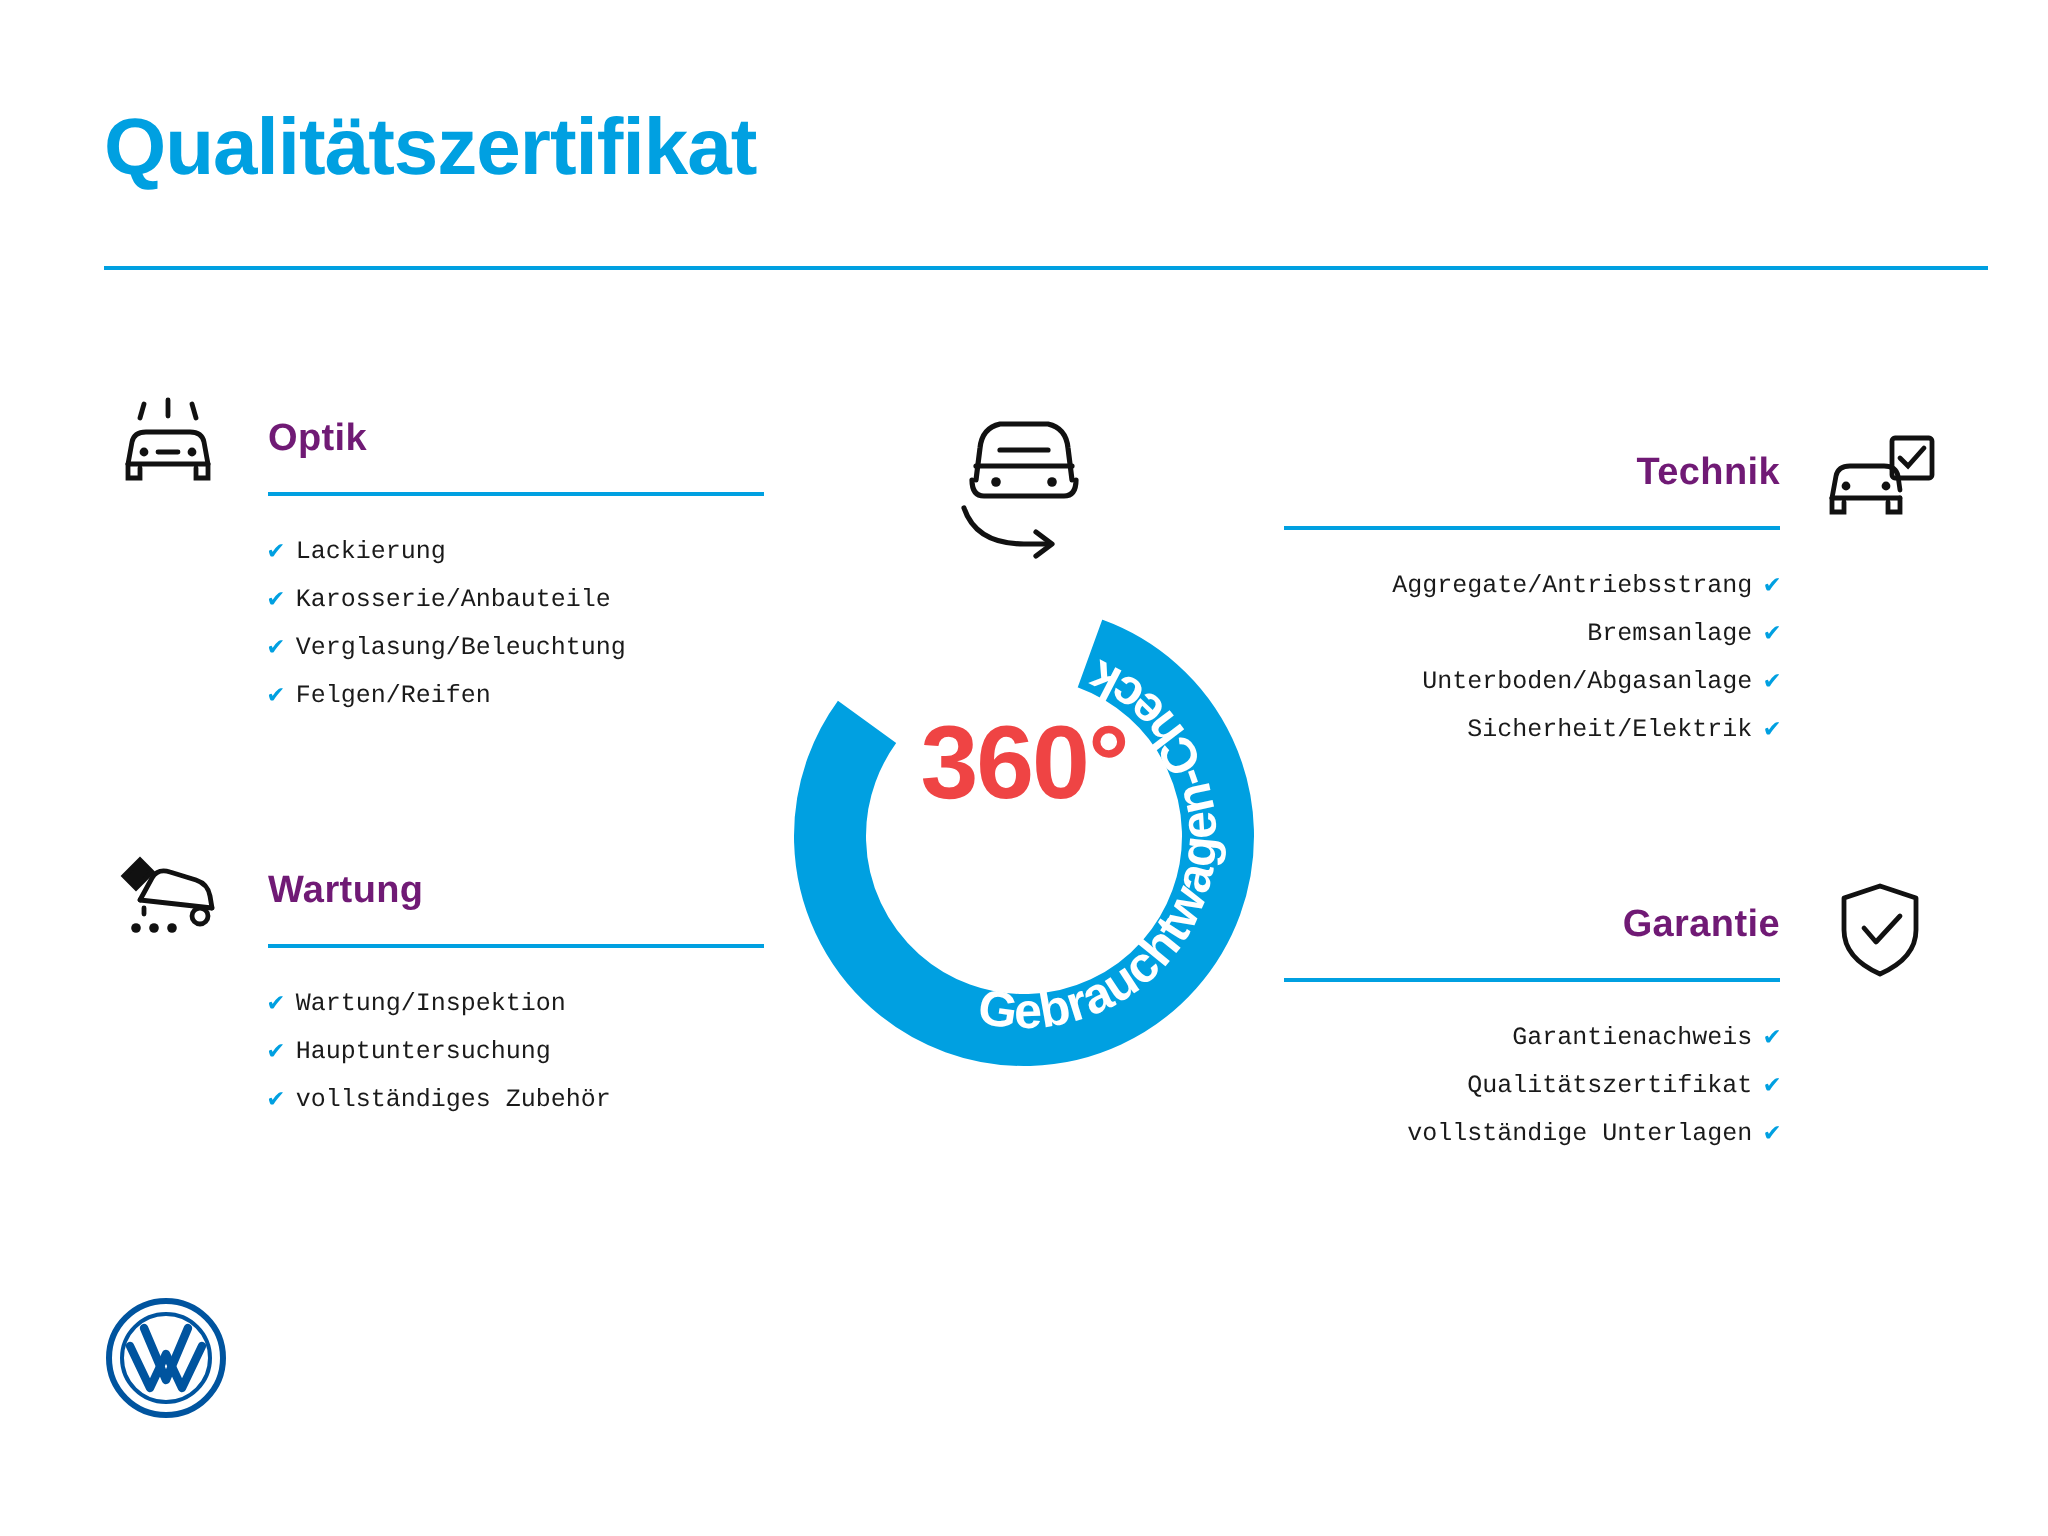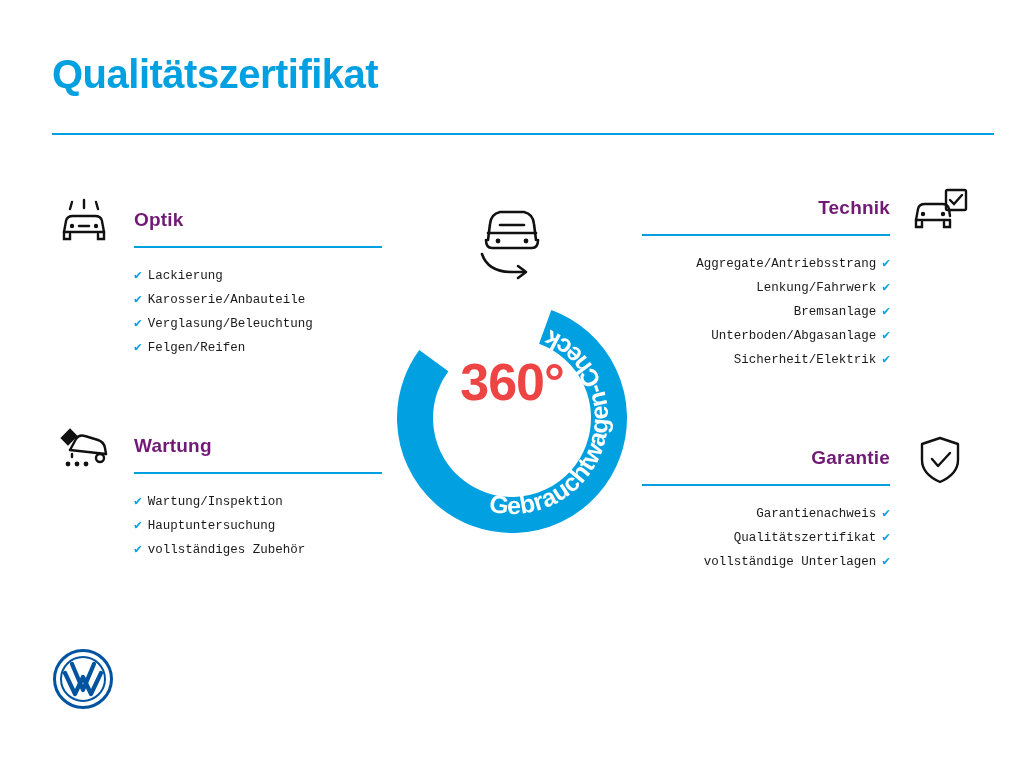--- a/index.html
+++ b/index.html
@@ -39,21 +39,21 @@
   
   .col-left {
     position: absolute;
     left: 52px;
     top: 200px;
     width: 330px;
   }
   .col-right {
     position: absolute;
     right: 52px;
-    top: 188px;
+    top: 217px;
     width: 330px;
     text-align: right;
   }
 
   .block { position: relative; }
   .block + .block { margin-top: 44px; }
 
   .block-head {
     position: relative;
     height: 52px;
@@ -241,21 +241,20 @@
               <rect x="38" y="4" width="20" height="20" rx="1.5"></rect>
               <path d="M42 14 L46 18 L54 9"></path>
             </g>
           </svg>
         </div>
         <div class="block-title">Technik</div>
         <div class="head-rule"></div>
       </div>
       <div class="items">
         <div class="item"><span>Aggregate/Antriebsstrang</span><span class="check">✔</span></div>
-        <div class="item"><span>Lenkung/Fahrwerk</span><span class="check">✔</span></div>
         <div class="item"><span>Bremsanlage</span><span class="check">✔</span></div>
         <div class="item"><span>Unterboden/Abgasanlage</span><span class="check">✔</span></div>
         <div class="item"><span>Sicherheit/Elektrik</span><span class="check">✔</span></div>
       </div>
     </div>
 
     <div class="block" style="margin-top:66px;">
       <div class="block-head">
         <div class="icon-box">
           <svg width="64" height="52" viewBox="0 0 64 52">

